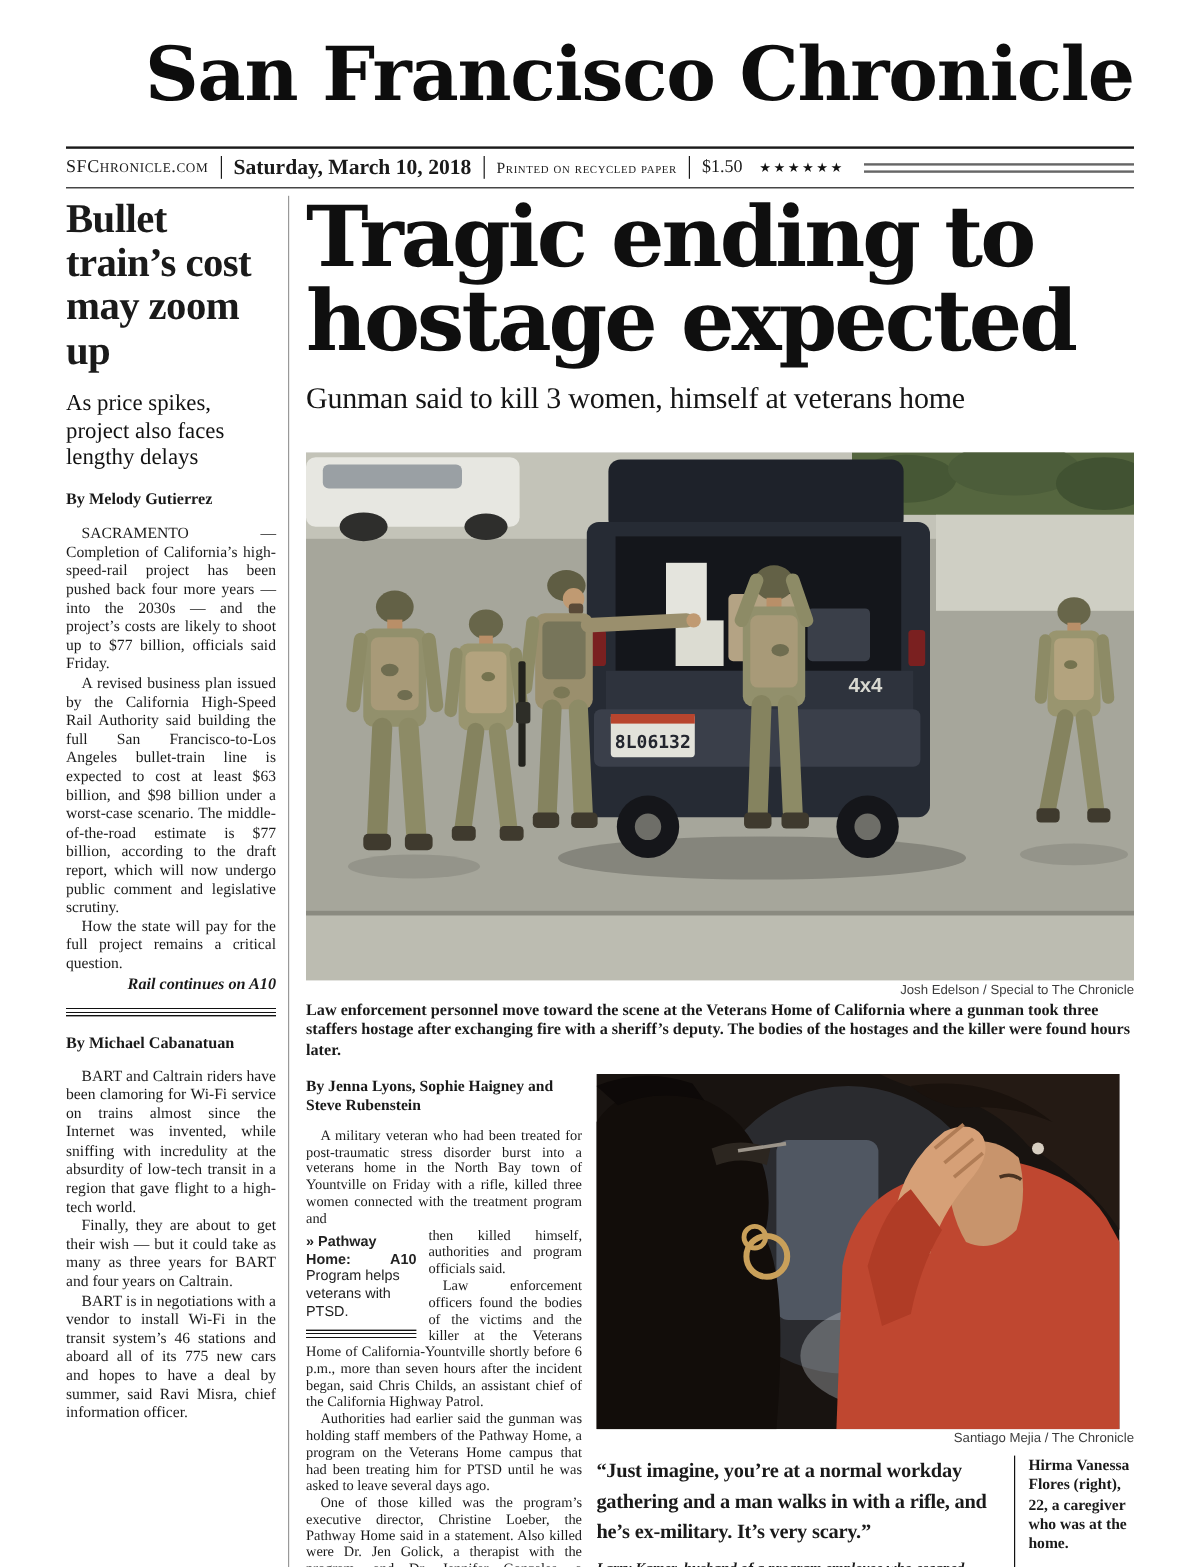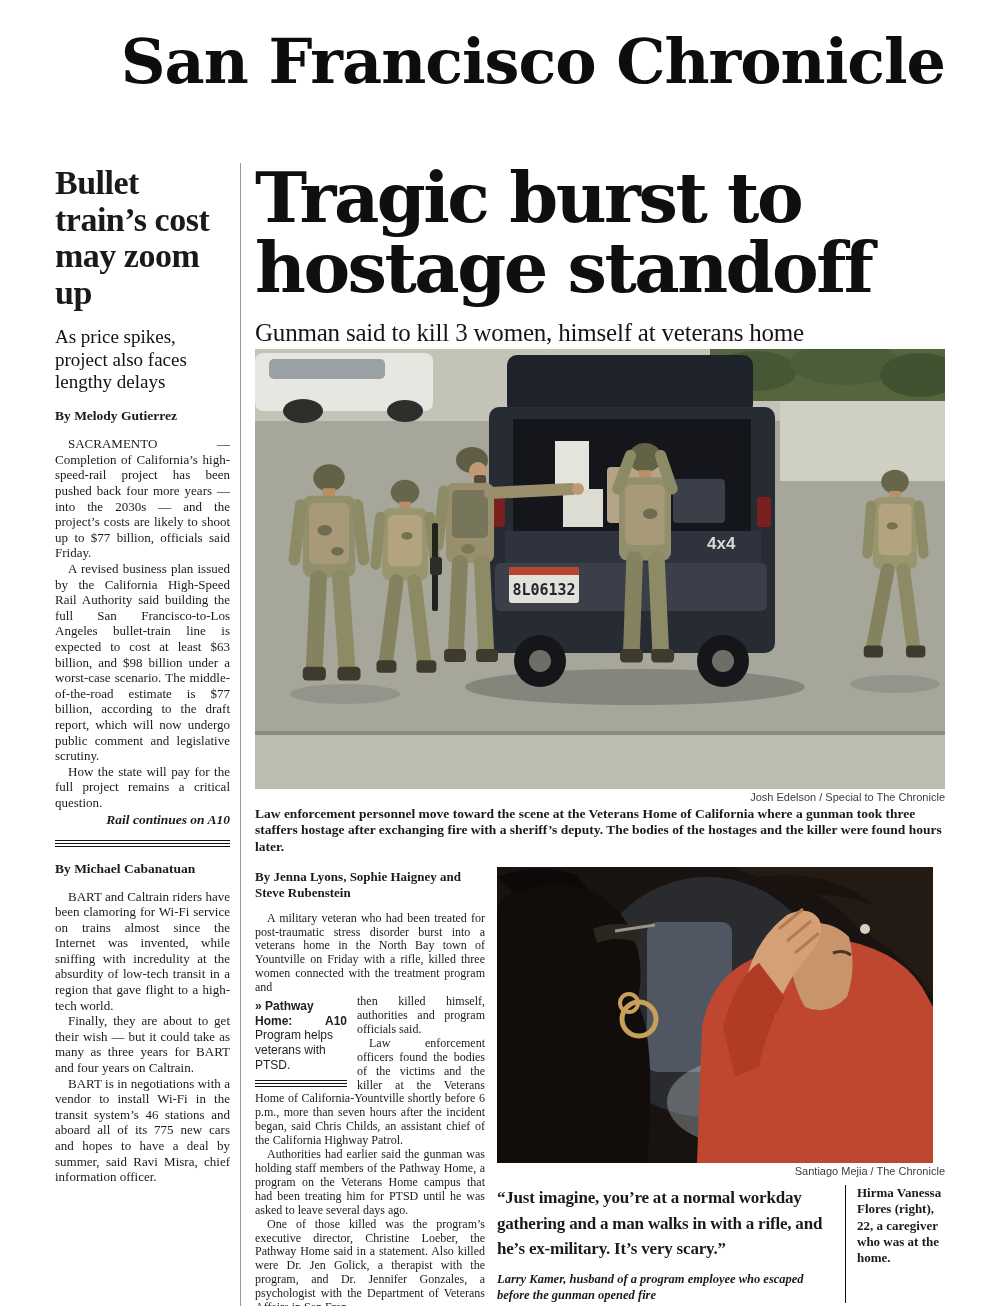--- a/index.html
+++ b/index.html
@@ -43,21 +43,21 @@
     height:7px; margin:12px 0 14px;
     background-image:linear-gradient(to bottom,#111 0,#111 1px,transparent 1px,transparent 3px,#111 3px,#111 4px,transparent 4px,transparent 6px,#111 6px,#111 7px);
   }
   .lc-head2 { font-weight:bold; font-size:30px; line-height:1.1; letter-spacing:-0.5px; margin:0 0 16px; }
   
   .m-head {
     font-family:"DejaVu Serif", serif; font-weight:bold;
     font-size:70px; line-height:1.0; letter-spacing:-2.5px; color:#0f0f0f;
     margin:0 0 16px;
   }
-  .m-subhead { font-size:25px; line-height:1.15; letter-spacing:-0.2px; margin:0 0 1px; color:#151515; }
+  .m-subhead { font-size:25px; line-height:1.15; letter-spacing:-0.2px; margin:0 0 29px; color:#151515; }
   .photo1 { width:690px; height:440px; display:block; }
   .credit { font-family:"Liberation Sans", sans-serif; font-size:11px; color:#3c3c3c; text-align:right; margin:2px 0 3px; }
   .m-caption { font-weight:bold; font-size:13.5px; line-height:1.22; margin:0 0 12px; }
   .storyflex { display:flex; }
   .story-left { width:242px; padding-right:12px; }
   .story-right { flex:1; }
   .s-byline { font-weight:bold; font-size:13px; line-height:1.25; margin:2px 0 10px; }
   .s-body p { font-size:12px; line-height:1.16; text-align:justify; text-indent:12px; margin:0; }
   .s-body p.noindent { text-indent:0; }
   .refer {
@@ -75,20 +75,31 @@
   .pq-attr { font-weight:bold; font-style:italic; font-size:12.5px; line-height:1.3; margin-top:9px; }
   .sidecap { width:100px; border-left:1px solid #111; padding-left:11px; font-weight:bold; font-size:13px; line-height:1.25; }
 </style>
 </head>
 <body>
 
 <div class="page">
 
   <div class="masthead">San Francisco Chronicle</div>
 
+  <div class="infobar">
+    <span class="ib-site">SFChronicle.com</span>
+    <span class="sep"></span>
+    <span class="ib-date">Saturday, March 10, 2018</span>
+    <span class="sep"></span>
+    <span class="ib-recycled">Printed on recycled paper</span>
+    <span class="sep"></span>
+    <span class="ib-price">$1.50</span>
+    <span class="ib-stars">★★★★★★</span>
+    <span class="ib-rule"></span>
+  </div>
 
   <div class="columns">
 
     <div class="leftcol">
       <div class="lc-head1">Bullet train’s cost may zoom up</div>
       <div class="lc-deck">As price spikes, project also faces lengthy delays</div>
       <div class="lc-byline">By Melody Gutierrez</div>
       <div class="lc-body">
         <p>SACRAMENTO — Completion of California’s high-speed-rail project has been pushed back four more years — into the 2030s — and the project’s costs are likely to shoot up to $77 billion, officials said Friday.</p>
         <p>A revised business plan issued by the California High-Speed Rail Authority said building the full San Francisco-to-Los Angeles bullet-train line is expected to cost at least $63 billion, and $98 billion under a worst-case scenario. The middle-of-the-road estimate is $77 billion, according to the draft report, which will now undergo public comment and legislative scrutiny.</p>
@@ -100,21 +111,21 @@
       <div class="lc-body">
         <p>BART and Caltrain riders have been clamoring for Wi-Fi service on trains almost since the Internet was invented, while sniffing with incredulity at the absurdity of low-tech transit in a region that gave flight to a high-tech world.</p>
         <p>Finally, they are about to get their wish — but it could take as many as three years for BART and four years on Caltrain.</p>
         <p>BART is in negotiations with a vendor to install Wi-Fi in the transit system’s 46 stations and aboard all of its 775 new cars and hopes to have a deal by summer, said Ravi Misra, chief information officer.</p>
 
       </div>
 
     </div>
 
     <div class="maincol">
-      <div class="m-head">Tragic burst to hostage standoff</div>
+      <div class="m-head">Tragic ending to hostage expected</div>
       <div class="m-subhead">Gunman said to kill 3 women, himself at veterans home</div>
 
       <svg class="photo1" viewBox="0 0 690 440" preserveAspectRatio="none">
         <rect x="0" y="0" width="690" height="440" fill="#a6a69b"></rect>
         <rect x="0" y="0" width="690" height="72" fill="#c3c3b8"></rect>
 
         <g>
           <rect x="0" y="4" width="178" height="58" rx="8" fill="#e7e7e1"></rect>
           <rect x="14" y="10" width="116" height="20" rx="5" fill="#9aa0a4"></rect>
           <ellipse cx="48" cy="62" rx="20" ry="12" fill="#2e2e2c"></ellipse>

